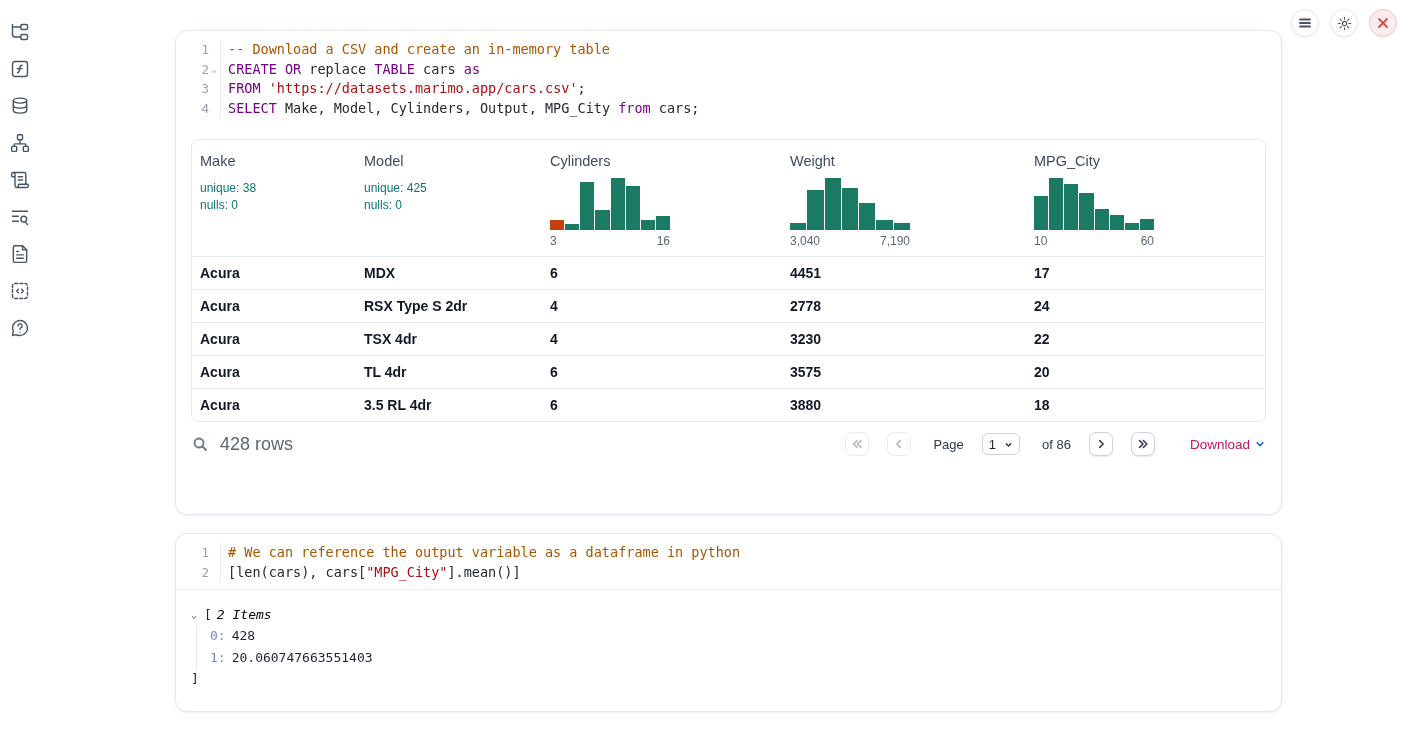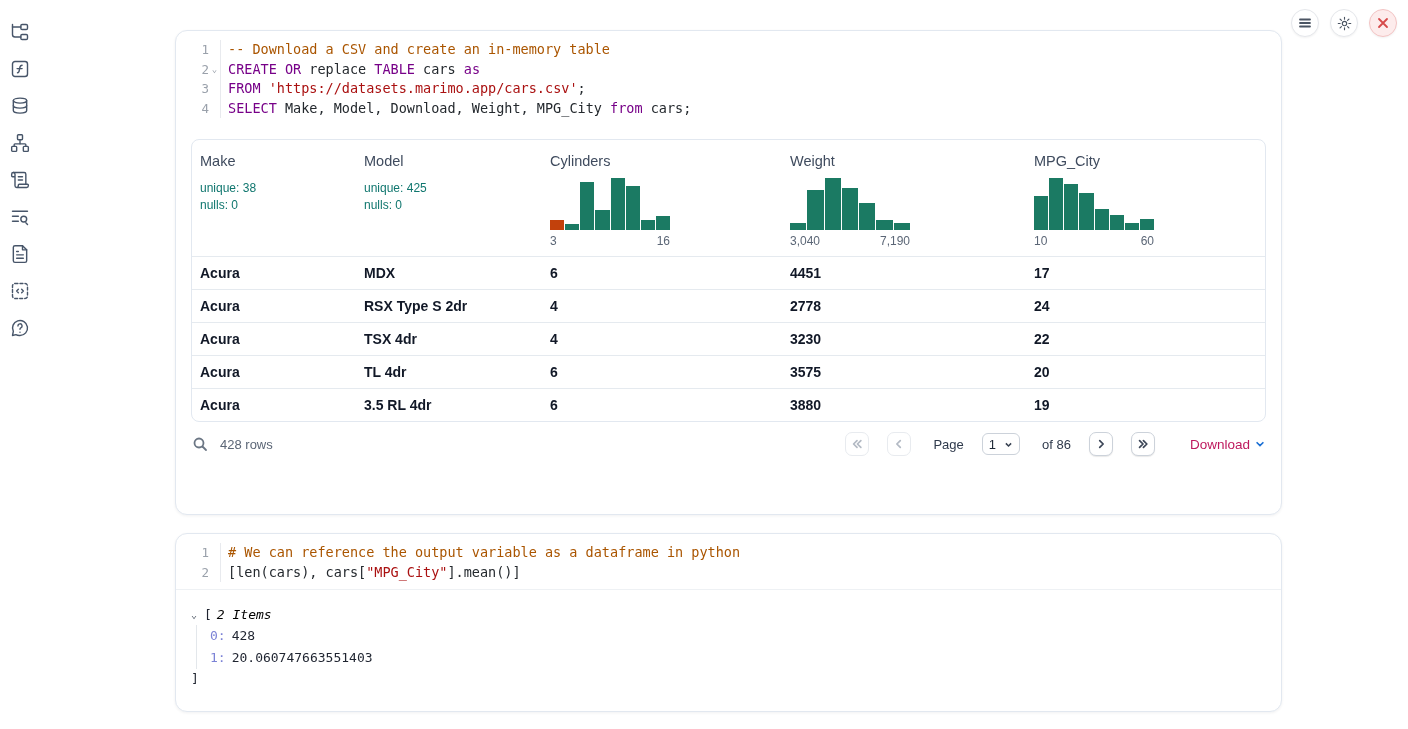--- a/index.html
+++ b/index.html
@@ -57,21 +57,21 @@
   .hbar { flex:1; background:#1b7a63; }
   .hbar.hl { background:#c2410c; }
   .hist-labels { display:flex; justify-content:space-between; font-size:12px; color:#5b6676; margin-top:4px; }
   .trow { border-top:1px solid #e5eaef; height:33px; align-items:center; cursor:pointer;font-weight:bold; }
   .tcell { padding:0 8px; font-size:14px; color:#111827; overflow:hidden; white-space:nowrap; }
 
   
   .table-footer { display:flex; align-items:center; margin:0 16px; height:44px; }
   .search-icon { width:16px; height:16px; color:#6b7684; cursor:pointer; }
   .search-icon svg { width:16px; height:16px; stroke:currentColor; fill:none; stroke-width:1.8; stroke-linecap:round; }
-  .rowcount { margin-left:12px; font-size:13px; color:#5b6676; }
+  .rowcount { margin-left:12px; font-size:18px; color:#5b6676; }
   .pager { margin-left:auto; display:flex; align-items:center; gap:18px; }
   .pg-btn { width:24px; height:24px; border-radius:7px; background:#fff; display:flex; align-items:center; justify-content:center; cursor:pointer; }
   .pg-btn svg { stroke-width:2; fill:none; stroke-linecap:round; stroke-linejoin:round; }
   .pg-btn.off { border:1px solid #e8ebef; box-shadow:none; }
   .pg-btn.off svg { stroke:#b3bac4; }
   .pg-btn.on { border:1px solid #ccd2da; box-shadow:0 1px 1px rgba(0,0,0,.09); }
   .pg-btn.on svg { stroke:#3c4657; }
   .page-label { font-size:13px; color:#2f3a4c; margin-left:4px; }
   .page-select { height:22px; border:1px solid #ccd2da; border-radius:6px; display:flex; align-items:center;
                  padding:0 6px; font-size:13px; color:#1f2937; gap:8px; background:#fff; cursor:pointer; }
@@ -185,21 +185,21 @@
         <path d="M2 2l8 8M10 2l-8 8"></path>
       </svg>
   </div>
 </div>
 
 <section class="cell cell1">
   <div class="code-area">
       <div class="code-line"><span class="gutter"><span class="lnum">1</span></span><span class="fold"></span><span class="ltext"><span class="tok-comment">-- Download a CSV and create an in-memory table</span></span></div>
       <div class="code-line"><span class="gutter"><span class="lnum">2</span></span><span class="fold">⌄</span><span class="ltext"><span class="tok-kw">CREATE</span><span class="tok-plain"> </span><span class="tok-kw">OR</span><span class="tok-plain"> replace </span><span class="tok-kw">TABLE</span><span class="tok-plain"> cars </span><span class="tok-kw">as</span></span></div>
       <div class="code-line"><span class="gutter"><span class="lnum">3</span></span><span class="fold"></span><span class="ltext"><span class="tok-kw">FROM</span><span class="tok-plain"> </span><span class="tok-str">'https://datasets.marimo.app/cars.csv'</span><span class="tok-plain">;</span></span></div>
-      <div class="code-line"><span class="gutter"><span class="lnum">4</span></span><span class="fold"></span><span class="ltext"><span class="tok-kw">SELECT</span><span class="tok-plain"> Make, Model, Download, Weight, MPG_City </span><span class="tok-kw">from</span><span class="tok-plain"> cars;</span></span></div>
+      <div class="code-line"><span class="gutter"><span class="lnum">4</span></span><span class="fold"></span><span class="ltext"><span class="tok-kw">SELECT</span><span class="tok-plain"> Make, Model, Cylinders, Output, MPG_City </span><span class="tok-kw">from</span><span class="tok-plain"> cars;</span></span></div>
     </div>
 
 
   <div class="table-wrap">
     <div class="thead">
         <div class="th">
           <div class="th-label">Make</div>
           <div class="th-stats">
             <div>unique: 38</div>
             <div>nulls: 0</div>
@@ -296,21 +296,21 @@
           <div class="tcell">TL 4dr</div>
           <div class="tcell">6</div>
           <div class="tcell">3575</div>
           <div class="tcell">20</div>
         </div>
         <div class="trow">
           <div class="tcell">Acura</div>
           <div class="tcell">3.5 RL 4dr</div>
           <div class="tcell">6</div>
           <div class="tcell">3880</div>
-          <div class="tcell">19</div>
+          <div class="tcell">18</div>
         </div>
       </div>
   </div>
 
   <div class="table-footer">
     <span class="search-icon">
       <svg viewBox="0 0 16 16">
           <circle cx="7" cy="7" r="4.5"></circle>
           <path d="M14 14l-3.5-3.5"></path>
         </svg>

